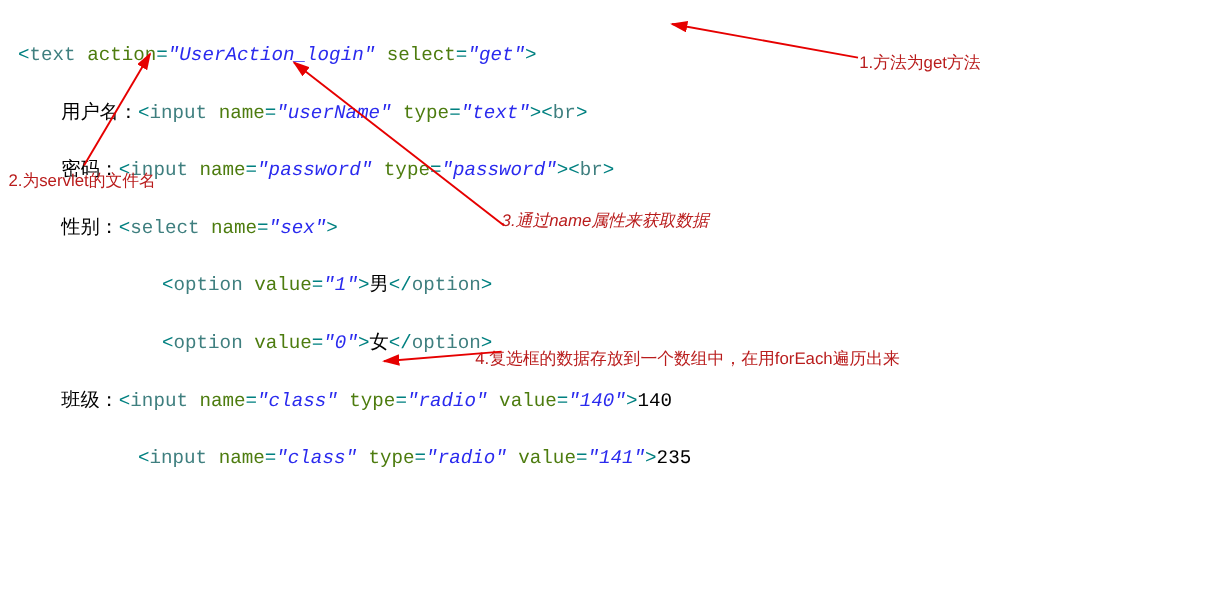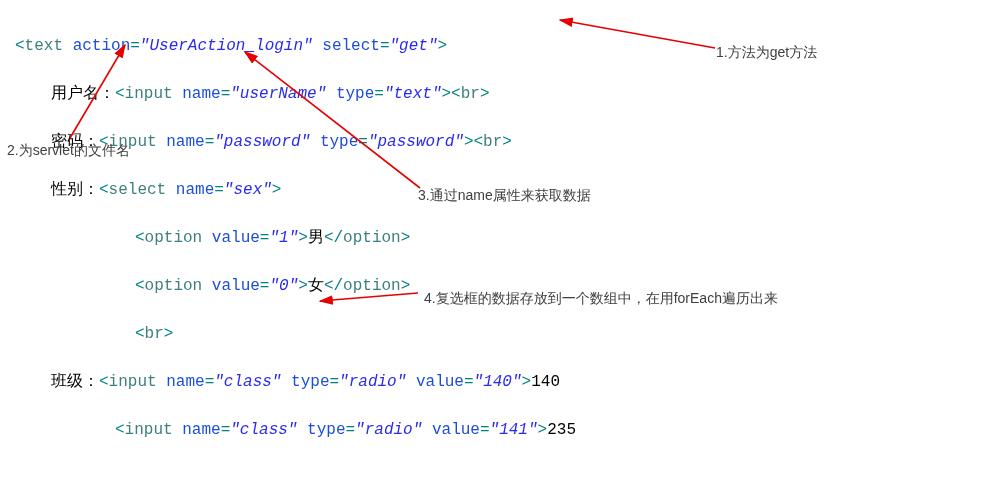--- a/index.html
+++ b/index.html
@@ -19,65 +19,64 @@
     white-space: pre;
   }
   .line { display: block; }
   .ind1 { padding-left: 36px; }
   .ind2 { padding-left: 120px; }
   .ind3 { padding-left: 100px; }
 
   
   .p  { color: #008080; }
   .tag{ color: #3f7f7f; }
-  .an { color: #1d4ed8; }
+  .an { color: #4d7c0f; }
   .av { color: #2a2aee; font-style: italic; }
   .txt{ color: #000; font-family: Liberation Mono, monospace; }
 
   
   .annot {
     position: absolute;
-    color: #404040;
+    color: #b91c1c;
     font-family: "Microsoft YaHei", Arial, sans-serif;
     font-size: 14px;
     white-space: nowrap;
   }
   svg.overlay {
     position: absolute;
     top: 0; left: 0;
     pointer-events: none;
   }
 </style>
 </head>
 <body>
 
 <div class="code-area">
 <span class="line"><span class="p">&lt;</span><span class="tag">text</span> <span class="an">action</span><span class="p">=</span><span class="av">"UserAction_login"</span> <span class="an">select</span><span class="p">=</span><span class="av">"get"</span><span class="p">&gt;</span></span>
 <span class="line ind1"><span class="txt">用户名：</span><span class="p">&lt;</span><span class="tag">input</span> <span class="an">name</span><span class="p">=</span><span class="av">"userName"</span> <span class="an">type</span><span class="p">=</span><span class="av">"text"</span><span class="p">&gt;&lt;</span><span class="tag">br</span><span class="p">&gt;</span></span>
 <span class="line ind1"><span class="txt">密码：</span><span class="p">&lt;</span><span class="tag">input</span> <span class="an">name</span><span class="p">=</span><span class="av">"password"</span> <span class="an">type</span><span class="p">=</span><span class="av">"password"</span><span class="p">&gt;&lt;</span><span class="tag">br</span><span class="p">&gt;</span></span>
 <span class="line ind1"><span class="txt">性别：</span><span class="p">&lt;</span><span class="tag">select</span> <span class="an">name</span><span class="p">=</span><span class="av">"sex"</span><span class="p">&gt;</span></span>
 <span class="line ind2"><span class="p">&lt;</span><span class="tag">option</span> <span class="an">value</span><span class="p">=</span><span class="av">"1"</span><span class="p">&gt;</span><span class="txt">男</span><span class="p">&lt;/</span><span class="tag">option</span><span class="p">&gt;</span></span>
 <span class="line ind2"><span class="p">&lt;</span><span class="tag">option</span> <span class="an">value</span><span class="p">=</span><span class="av">"0"</span><span class="p">&gt;</span><span class="txt">女</span><span class="p">&lt;/</span><span class="tag">option</span><span class="p">&gt;</span></span>
-<span class="line ind2"><span class="p">&lt;</span><span class="tag">br</span><span class="p">&gt;</span></span>
 <span class="line ind1"><span class="txt">班级：</span><span class="p">&lt;</span><span class="tag">input</span> <span class="an">name</span><span class="p">=</span><span class="av">"class"</span> <span class="an">type</span><span class="p">=</span><span class="av">"radio"</span> <span class="an">value</span><span class="p">=</span><span class="av">"140"</span><span class="p">&gt;</span><span class="txt">140</span></span>
 <span class="line ind3"><span class="p">&lt;</span><span class="tag">input</span> <span class="an">name</span><span class="p">=</span><span class="av">"class"</span> <span class="an">type</span><span class="p">=</span><span class="av">"radio"</span> <span class="an">value</span><span class="p">=</span><span class="av">"141"</span><span class="p">&gt;</span><span class="txt">235</span></span>
 
 
 
 
 
 
 
 
 </div>
 
 <span class="annot" style="top:40px; left:716px;">1.方法为get方法</span>
 <span class="annot" style="top:138px; left:7px;">2.为servlet的文件名</span>
-<span class="annot" style="top:183px; left:418px;">3.通过name属性来获取数据</span>
-<span class="annot" style="top:286px; left:424px;text-align:center;">4.复选框的数据存放到一个数组中，在用forEach遍历出来</span>
+<span class="annot" style="top:171px; left:418px;font-style:italic;">3.通过name属性来获取数据</span>
+<span class="annot" style="top:286px; left:396px;text-align:center;">4.复选框的数据存放到一个数组中，在用forEach遍历出来</span>
 
 <svg class="overlay" width="1004" height="503">
   <defs>
     <marker id="ah" markerWidth="10" markerHeight="10" refX="8" refY="3" orient="auto">
       <path d="M0,0 L9,3 L0,6 Z" fill="#e60000"></path>
     </marker>
   </defs>
 
   <line x1="715" y1="48" x2="560" y2="20" stroke="#e60000" stroke-width="1.6" marker-end="url(#ah)"></line>
 

